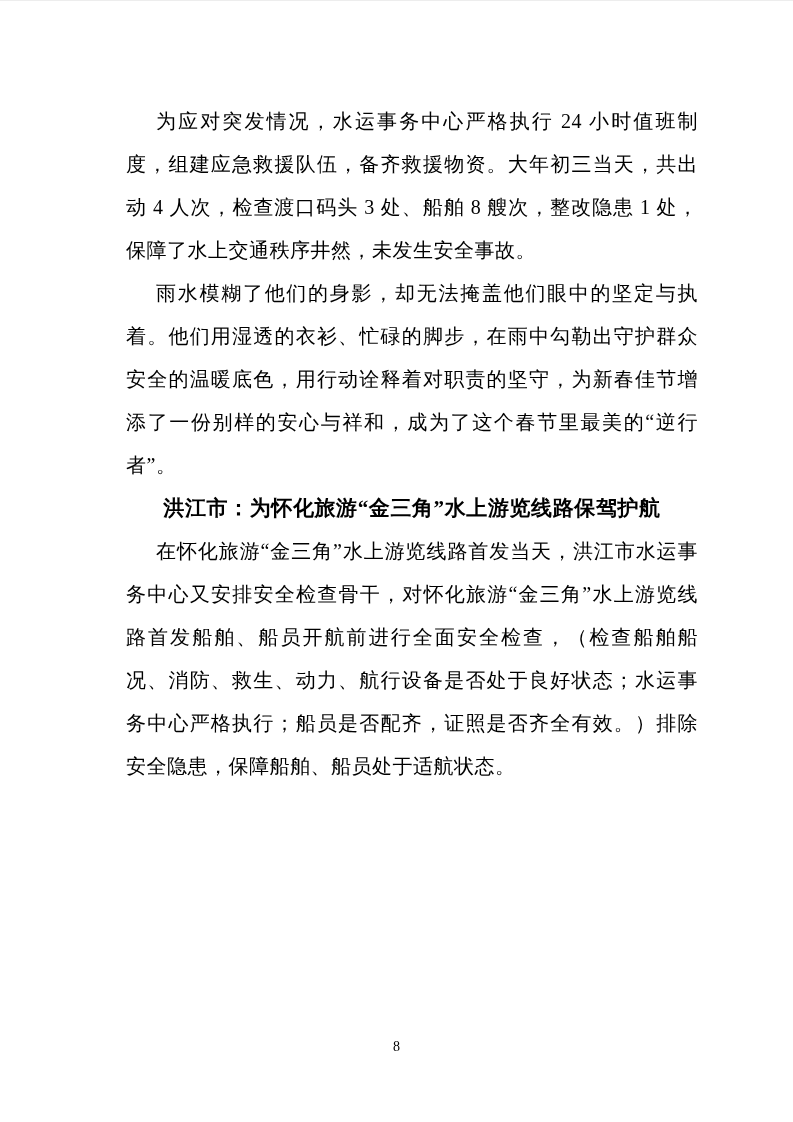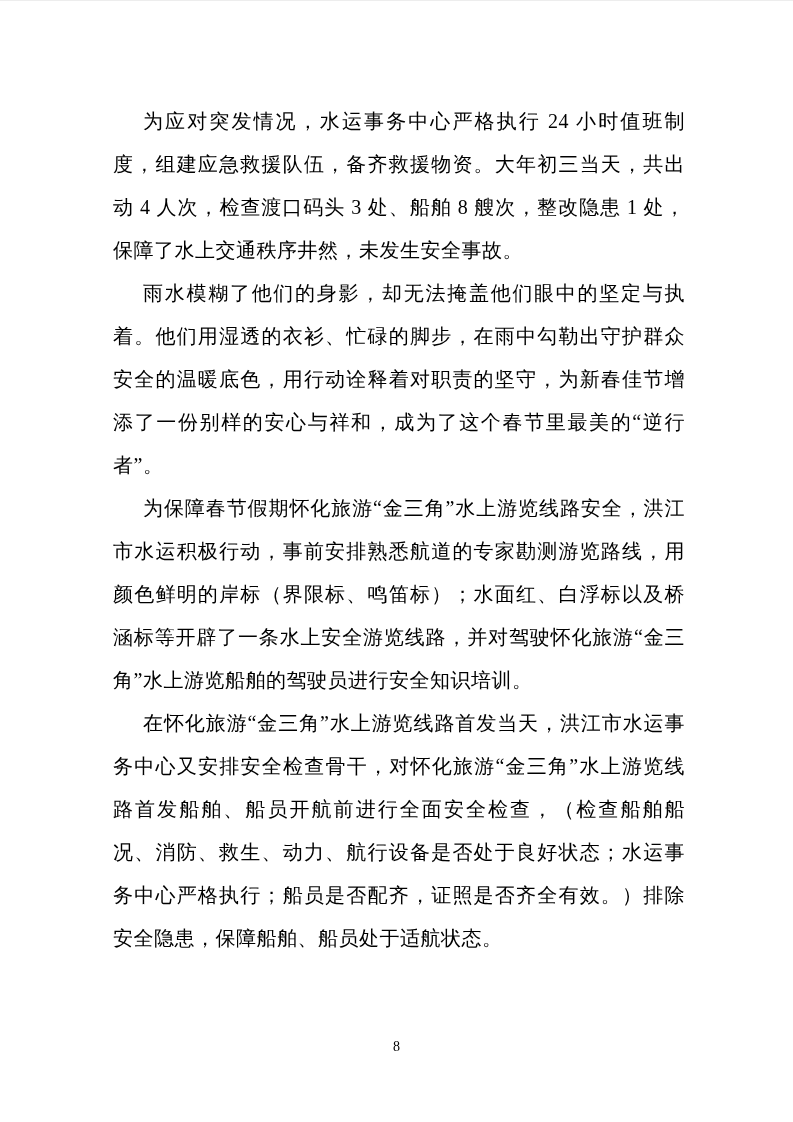--- a/index.html
+++ b/index.html
@@ -13,21 +13,21 @@
     height: 1122px;
     background: #ffffff;
     overflow: hidden;
     font-family: "Liberation Serif", "DejaVu Serif", serif;
     color: #000000;
     border-top: 1px solid #ededed;
     box-sizing: border-box;
   }
   .content {
     position: absolute;
-    left: 113px;
+    left: 126px;
     top: 99px;
     width: 572px;
   }
   .para {
     margin: 0;
     font-size: 20px;
     line-height: 43px;
     letter-spacing: 0.5px;
     text-align: justify;
     text-justify: inter-ideograph;
@@ -56,19 +56,19 @@
     color: #000000;
   }
 </style>
 </head>
 <body>
 
 <div class="page">
   <div class="content">
     <p class="para">为应对突发情况，水运事务中心严格执行 24 小时值班制度，组建应急救援队伍，备齐救援物资。大年初三当天，共出动 4 人次，检查渡口码头 3 处、船舶 8 艘次，整改隐患 1 处，保障了水上交通秩序井然，未发生安全事故。</p>
     <p class="para">雨水模糊了他们的身影，却无法掩盖他们眼中的坚定与执着。他们用湿透的衣衫、忙碌的脚步，在雨中勾勒出守护群众安全的温暖底色，用行动诠释着对职责的坚守，为新春佳节增添了一份别样的安心与祥和，成为了这个春节里最美的“逆行者”。</p>
-    <p class="para">为保障春节假期怀化旅游“金三角”水上游览线路安全，洪江市水运积极行动，事前安排熟悉航道的专家勘测游览路线，用颜色鲜明的岸标（界限标、鸣笛标）；水面红、白浮标以及桥涵标等开辟了一条水上安全游览线路，并对驾驶怀化旅游“金三角”水上游览船舶的驾驶员进行安全知识培训。</p>
+    <h2 class="heading">洪江市：为怀化旅游“金三角”水上游览线路保驾护航</h2>
     <p class="para">在怀化旅游“金三角”水上游览线路首发当天，洪江市水运事务中心又安排安全检查骨干，对怀化旅游“金三角”水上游览线路首发船舶、船员开航前进行全面安全检查，（检查船舶船况、消防、救生、动力、航行设备是否处于良好状态；水运事务中心严格执行；船员是否配齐，证照是否齐全有效。）排除安全隐患，保障船舶、船员处于适航状态。</p>
   </div>
   <div class="footer">
     <span class="page-num">8</span>
   </div>
 </div>
 
 </body></html>

